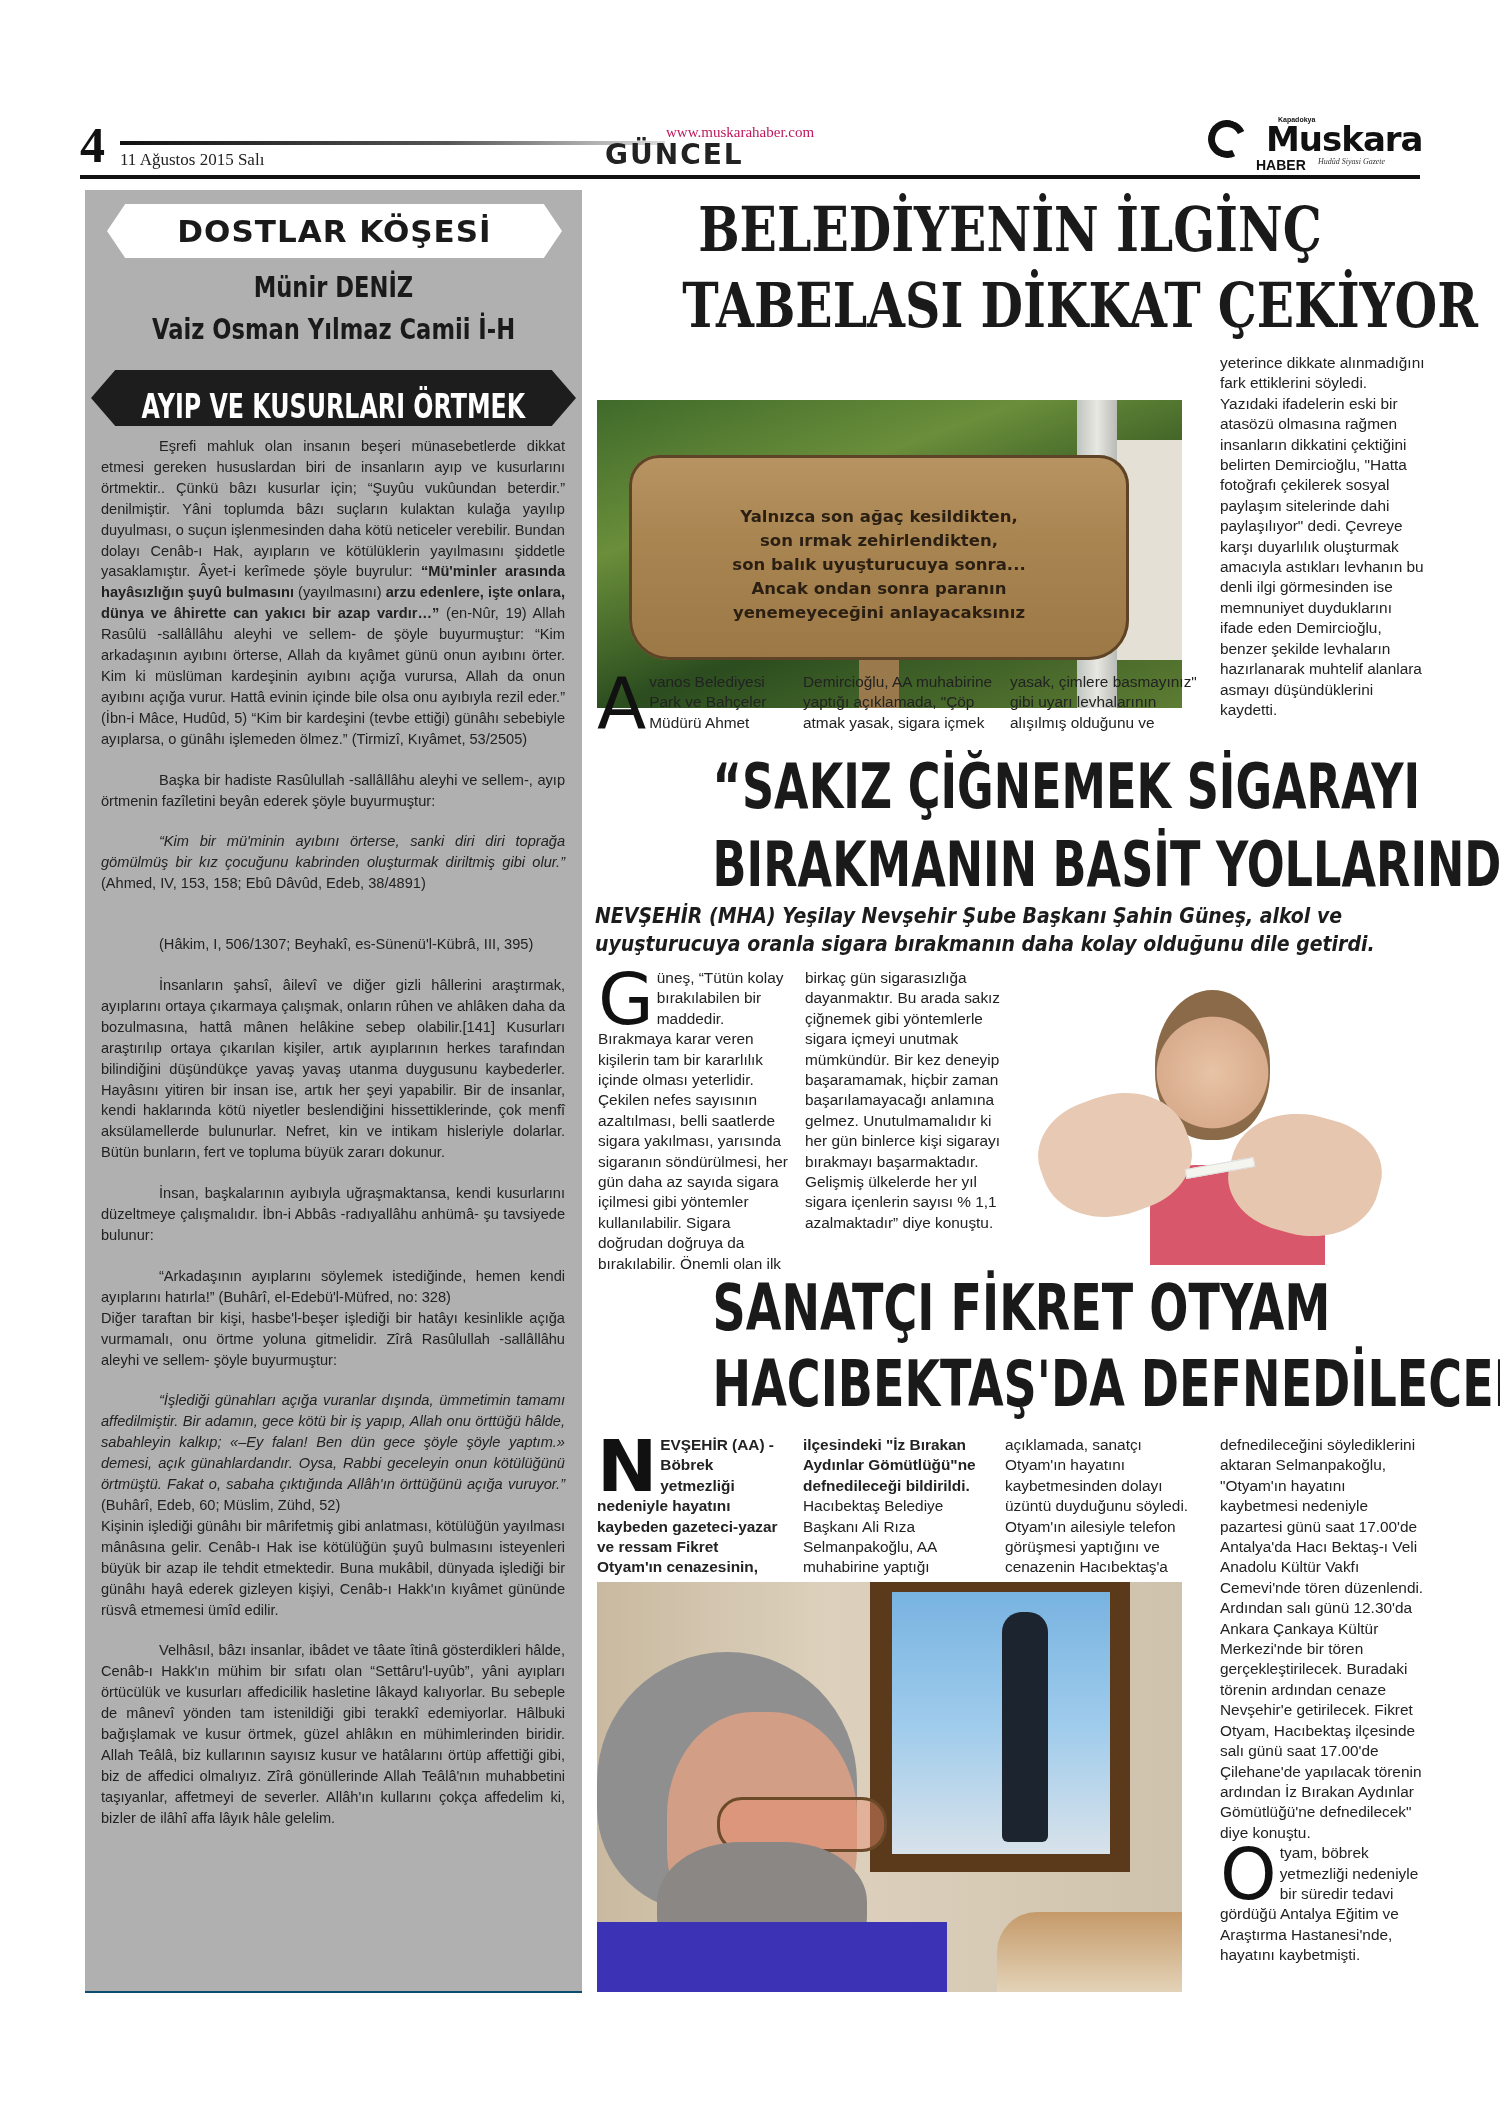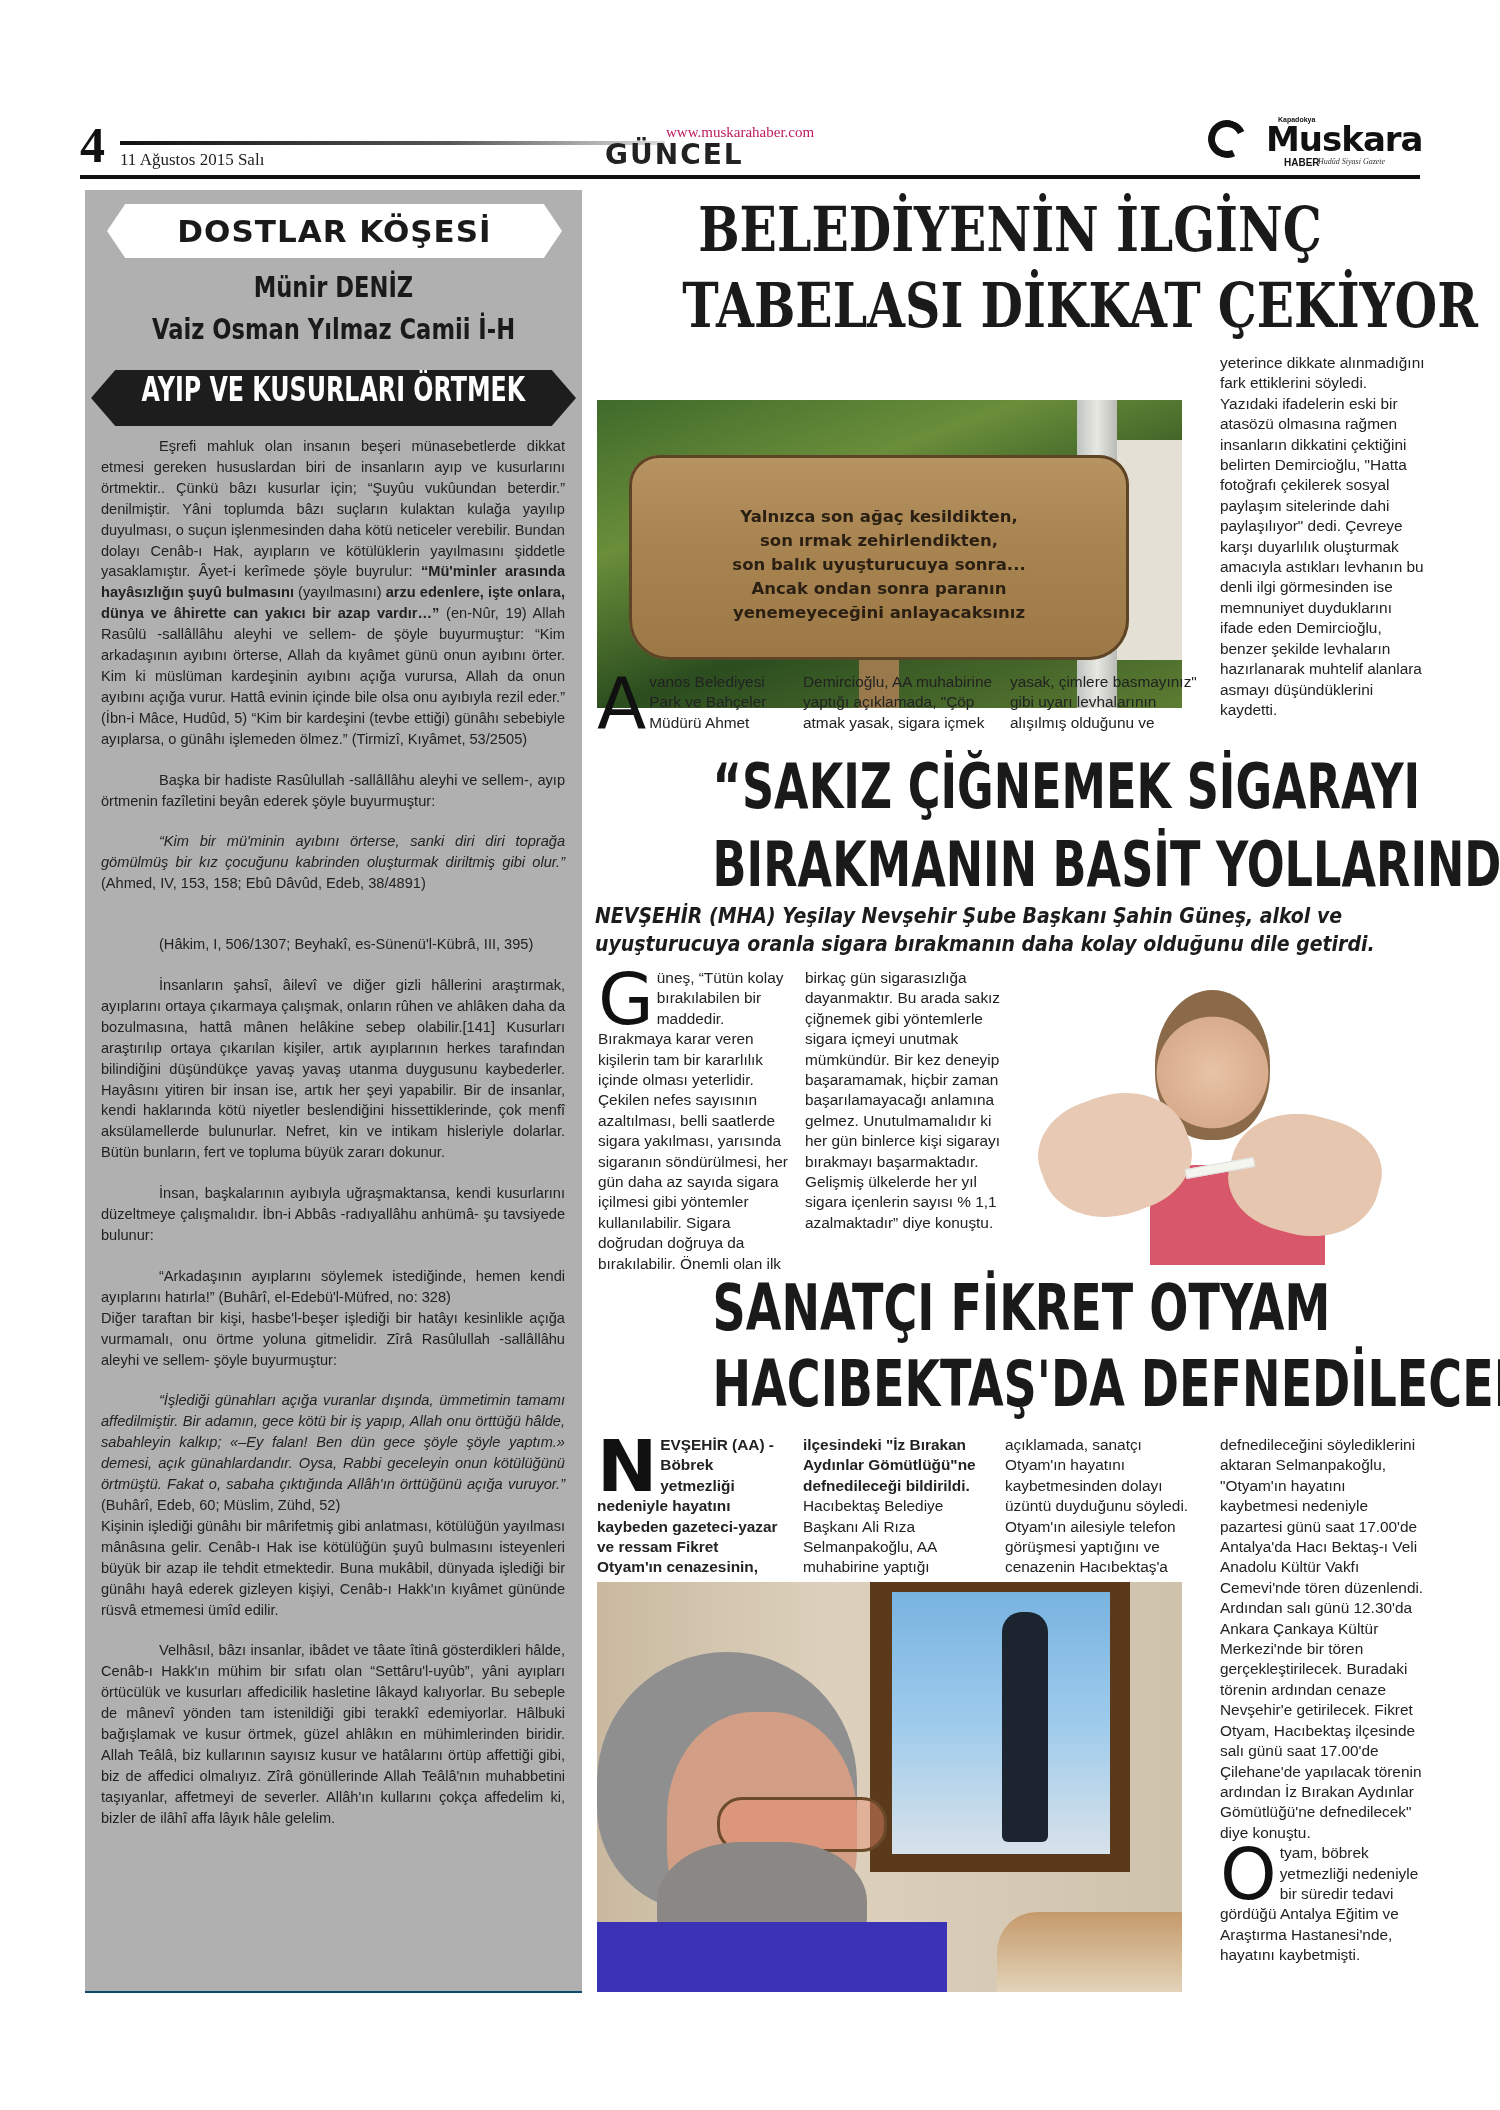--- a/index.html
+++ b/index.html
@@ -11,29 +11,29 @@
   .page-num { position: absolute; left: 0; top: 0; font-family: "Liberation Serif", serif; font-weight: bold; font-size: 50px; line-height: 50px; color: #111; }
   .date { position: absolute; left: 40px; top: 30px; font-family: "Liberation Serif", serif; font-size: 17px; color: #222; }
   .top-rule { position: absolute; left: 40px; top: 21px; width: 545px; height: 4px; background: linear-gradient(90deg, #111 0%, #555 60%, #ddd 100%); }
   .section-name { position: absolute; left: 525px; top: 18px; font-family: "DejaVu Sans", sans-serif; font-weight: bold; font-size: 28px; letter-spacing: 2px; color: #222; }
   .site-url { position: absolute; left: 586px; top: 4px; font-family: "Liberation Serif", serif; font-size: 15px; color: #be185d; }
   .bottom-rule { position: absolute; left: 0; top: 55px; width: 1340px; height: 4px; background: #111; }
   .logo { position: absolute; left: 1128px; top: -4px; width: 215px; height: 56px; }
   .logo-crescent { position: absolute; left: 0; top: 4px; width: 38px; height: 38px; border-radius: 50%; border: 7px solid #111; border-right-color: transparent; transform: rotate(20deg); }
   .logo-kicker { position: absolute; left: 70px; top: 0; font-size: 7px; font-weight: bold; color: #111; }
   .logo-word { position: absolute; left: 58px; top: 6px; font-family: "DejaVu Sans", sans-serif; font-weight: bold; font-size: 34px; letter-spacing: -1px; color: #111; line-height: 34px; }
-  .logo-sub { position: absolute; left: 48px; top: 41px; font-size: 10px; font-weight: bold; color: #111; margin-left: 28px; }
+  .logo-sub { position: absolute; left: 48px; top: 41px; font-size: 14px; font-weight: bold; color: #111; }
   .logo-tag { position: absolute; left: 110px; top: 41px; font-family: "Liberation Serif", serif; font-style: italic; font-size: 8px; color: #333; }
 
   
   .left-col { position: absolute; left: 85px; top: 190px; width: 497px; height: 1803px; background: #b0b0b0; border-bottom: 2px solid #0c4a6e; }
   .corner-banner { position: absolute; left: 22px; top: 14px; width: 455px; height: 54px; background: #fff; clip-path: polygon(4% 0, 96% 0, 100% 50%, 96% 100%, 4% 100%, 0 50%); display: flex; align-items: center; justify-content: center; }
   .corner-banner span { font-family: "DejaVu Sans", sans-serif; font-weight: bold; font-size: 31px; letter-spacing: 1px; color: #1a1a1a; }
   .author { position: absolute; left: 0; top: 76px; width: 100%; text-align: center; font-family: "DejaVu Sans", sans-serif; font-weight: bold; font-size: 29px; line-height: 42px; color: #1a1a1a; transform: scaleX(0.78); }
-  .article-title-banner { position: absolute; left: 6px; top: 180px; width: 485px; height: 56px; background: #1d1d1d; clip-path: polygon(5% 0, 95% 0, 100% 50%, 95% 100%, 5% 100%, 0 50%); display: flex; align-items: flex-start; justify-content: center; }
+  .article-title-banner { position: absolute; left: 6px; top: 180px; width: 485px; height: 56px; background: #1d1d1d; clip-path: polygon(5% 0, 95% 0, 100% 50%, 95% 100%, 5% 100%, 0 50%); display: flex; align-items: flex-end; justify-content: center; }
   .article-title-banner span { font-family: "DejaVu Sans", sans-serif; font-weight: bold; font-size: 33px; color: #fff; transform: scaleX(0.72); white-space: nowrap; }
   .column-body { position: absolute; left: 16px; top: 246px; width: 464px; font-family: "Liberation Sans", sans-serif; font-size: 14.6px; line-height: 20.9px; color: #222; text-align: justify; }
   .column-body p { text-indent: 58px; }
   .column-body p.noindent { text-indent: 0; }
   .column-body .gap { height: 20px; }
   .column-body b { font-weight: bold; }
   .column-body i { font-style: italic; }
 
   
   .headline { position: absolute; font-weight: bold; color: #1a1a1a; text-align: center; white-space: nowrap; }

